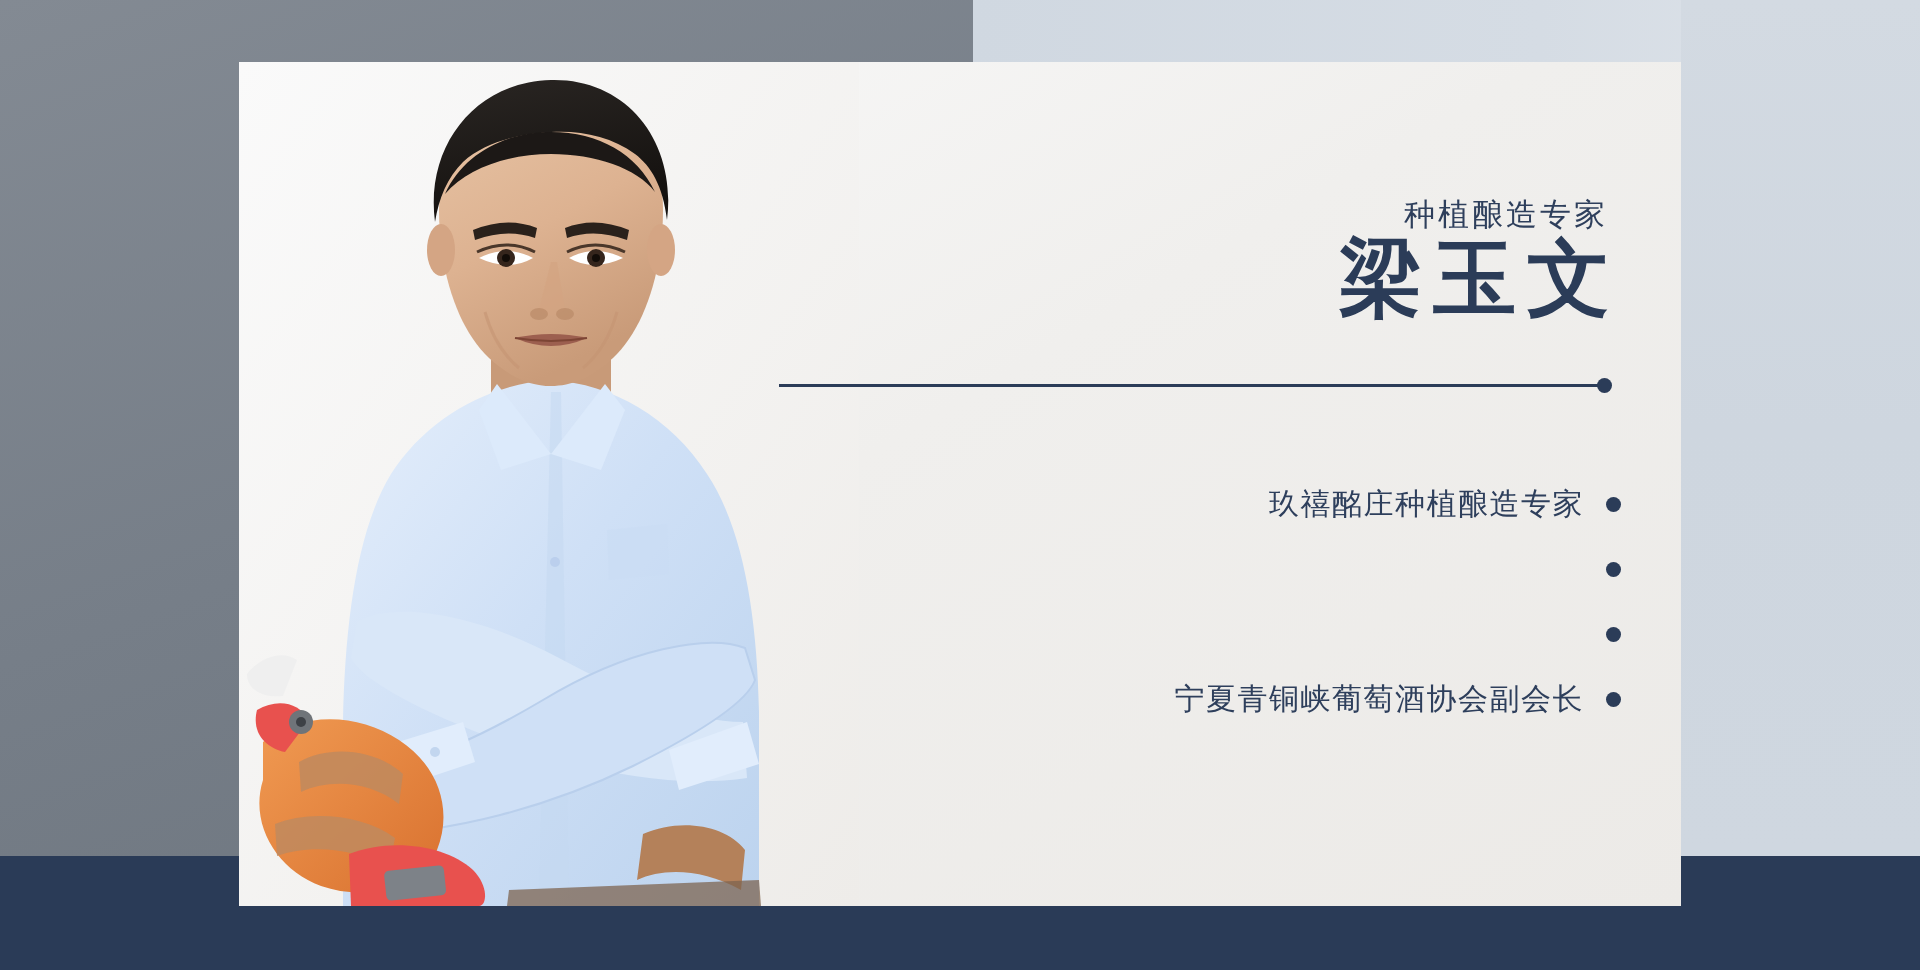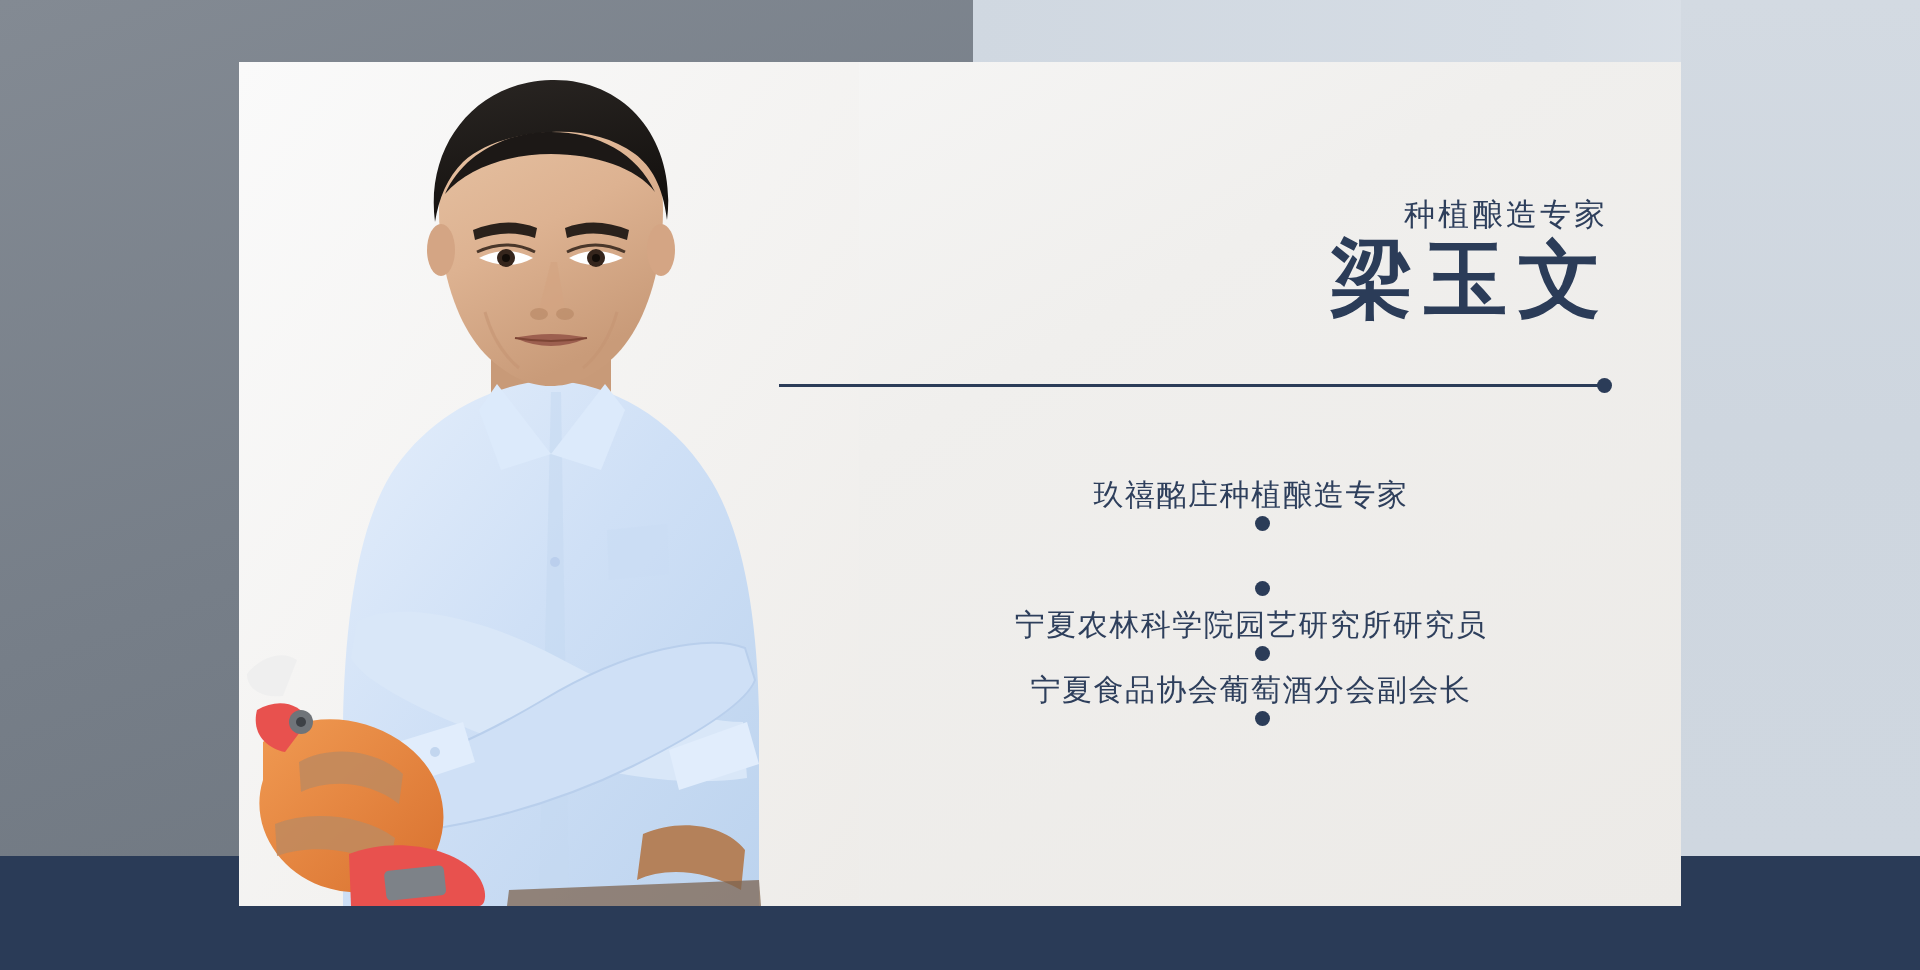--- a/index.html
+++ b/index.html
@@ -79,23 +79,23 @@
     position: absolute;
     right: 73px;
     top: 132px;
     font-size: 31px;
     letter-spacing: 3px;
     color: #2e3f5c;
     white-space: nowrap;
   }
   .bigname {
     position: absolute;
-    right: 69px;
+    right: 60px;
     top: 172px;
-    font-family: Liberation Sans, sans-serif;
+    font-family: Liberation Serif, serif;
     font-weight: 700;
     font-size: 83px;
     letter-spacing: 11px;
     color: #2b3c58;
     white-space: nowrap;
     line-height: 1.1;
   }
 
   .divider {
     position: absolute;
@@ -123,21 +123,20 @@
     list-style: none;
     margin: 0;
     padding: 0;
   }
   .cred-item {
     display: flex;
     align-items: center;
     justify-content: flex-end;
     height: 54px;
     margin-bottom: 11px;
-    flex-direction: column;
   }
   .cred-text {
     font-size: 30px;
     letter-spacing: 1.5px;
     color: #2e3f5c;
     white-space: nowrap;
   }
   .cred-dot {
     width: 15px;
     height: 15px;
@@ -304,24 +303,23 @@
 
       <ul class="cred-list">
         <li class="cred-item">
           <span class="cred-text">玖禧酩庄种植酿造专家</span>
           <span class="cred-dot"></span>
         </li>
         <li class="cred-item">
           <span class="cred-dot"></span>
         </li>
         <li class="cred-item">
-          <span class="cred-text">宁夏农林科学院园艺研究所研究员</span>
           <span class="cred-dot"></span>
         </li>
         <li class="cred-item">
-          <span class="cred-text">宁夏食品协会葡萄酒分会副会长</span>
+          <span class="cred-text">宁夏青铜峡葡萄酒协会副会长</span>
           <span class="cred-dot"></span>
         </li>
       </ul>
 
     </div>
   </div>
 </div>
 
 </body></html>

